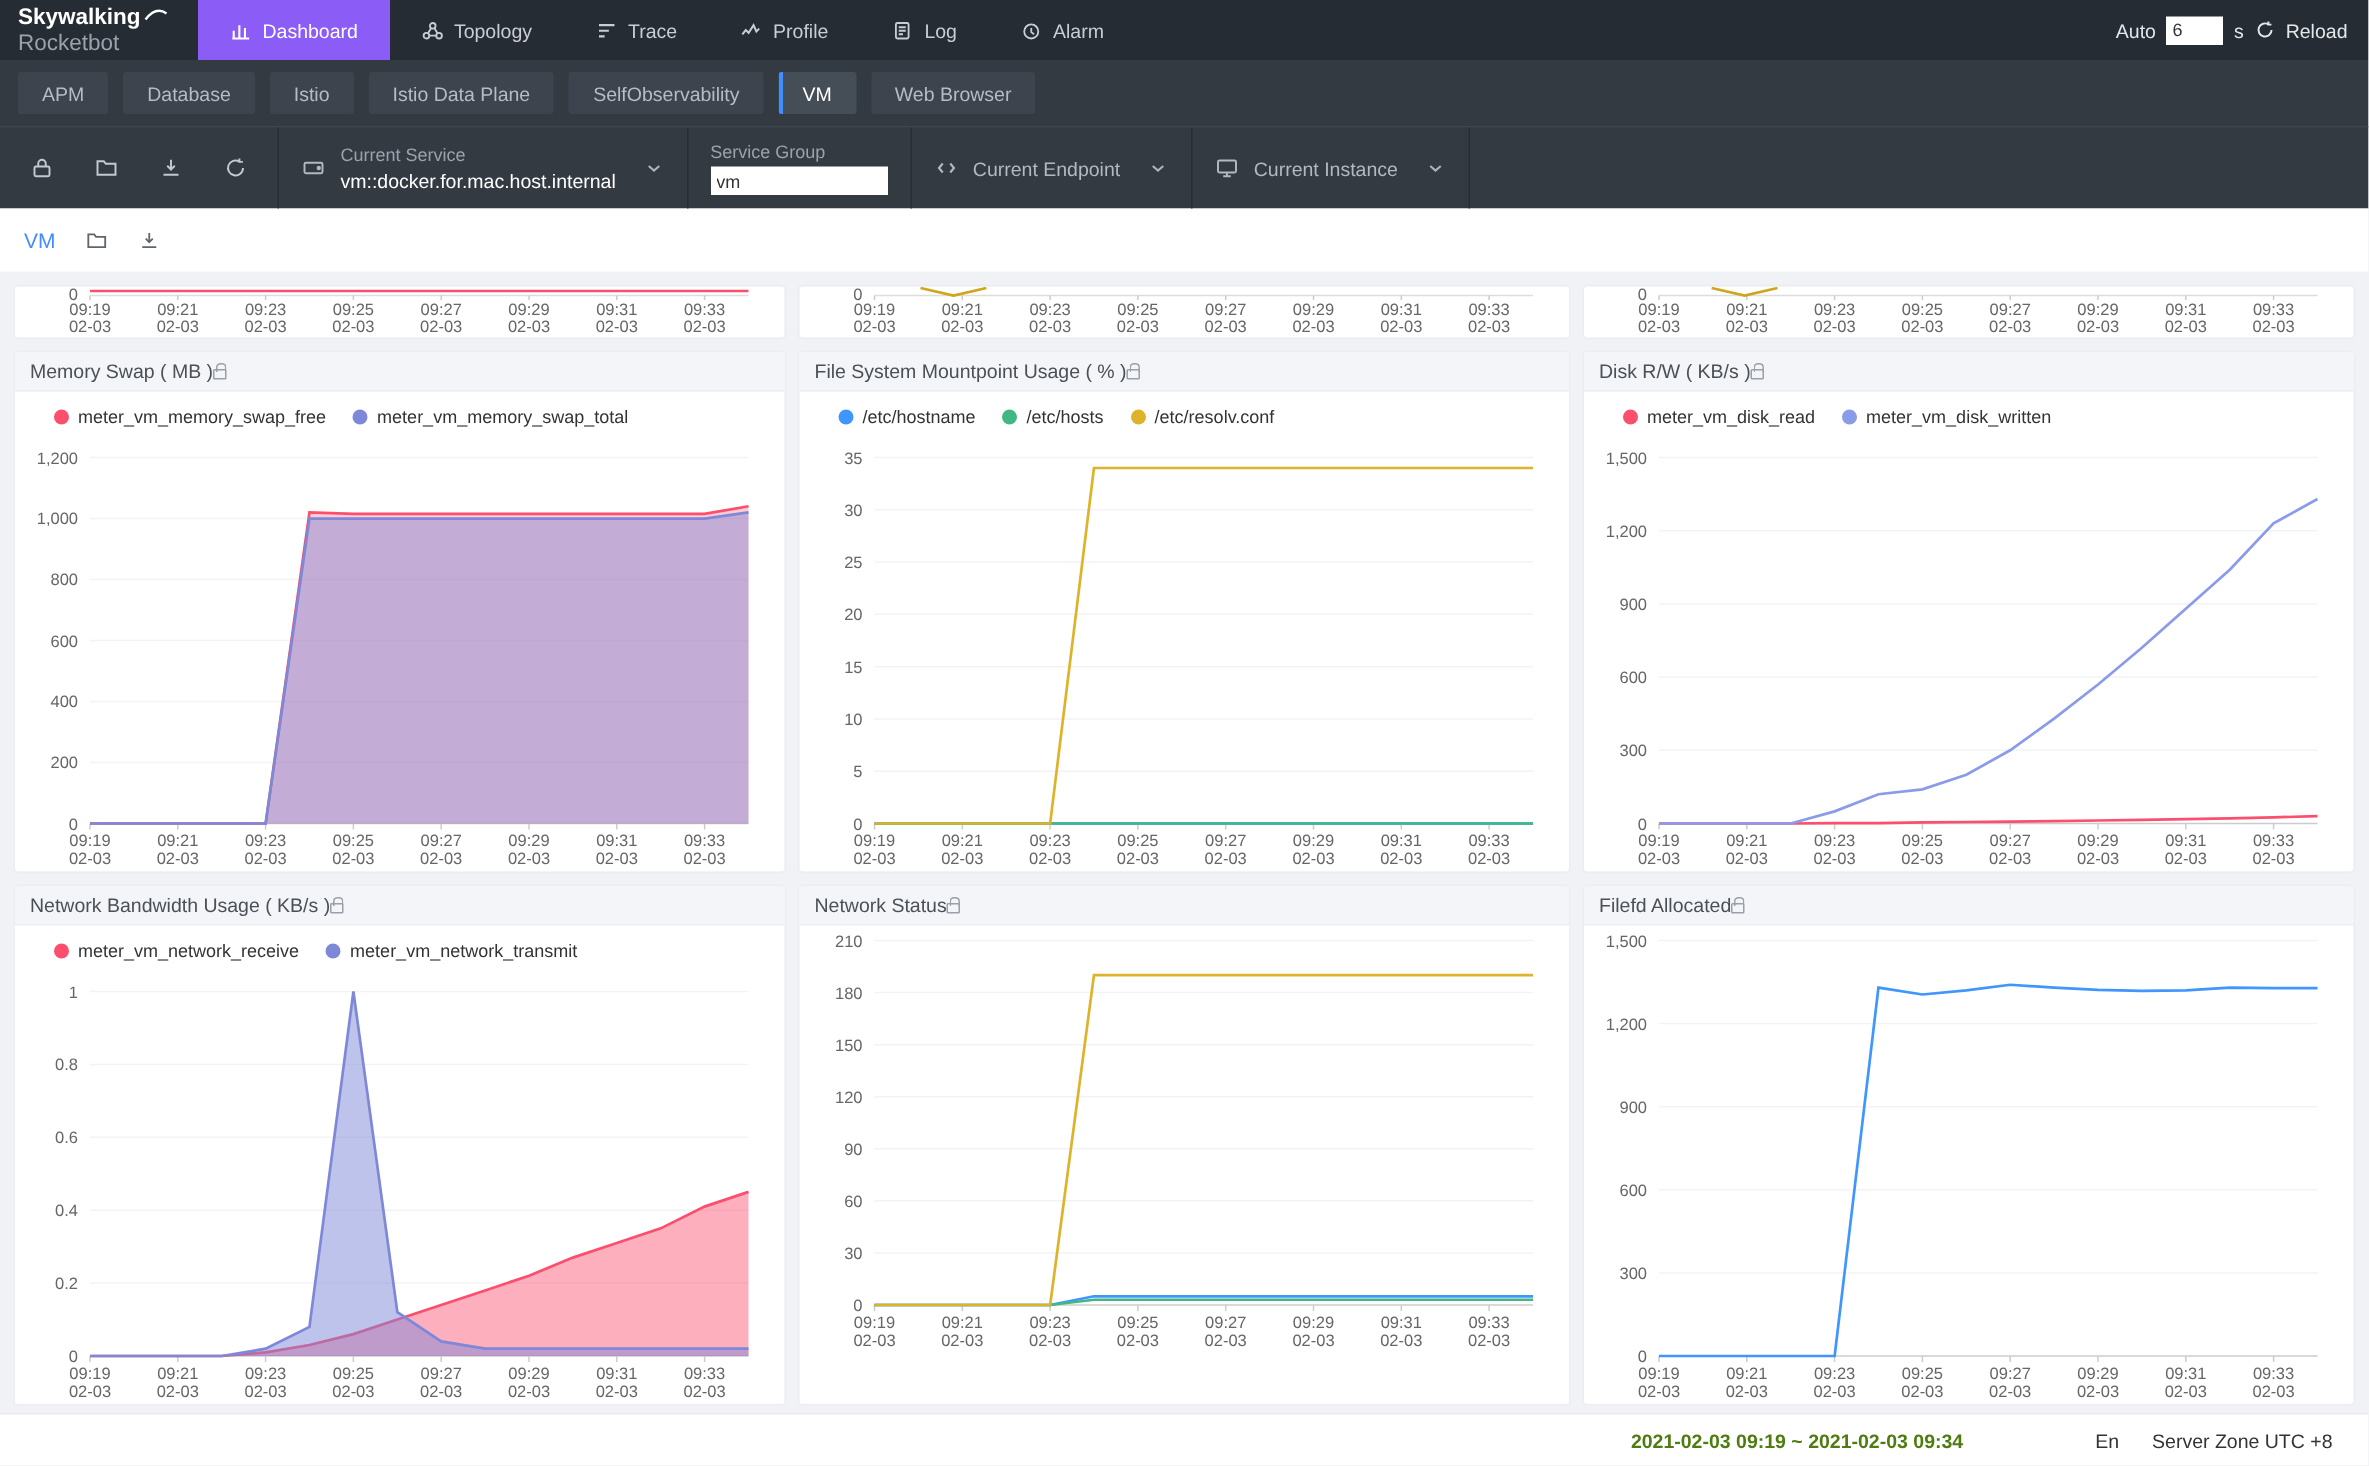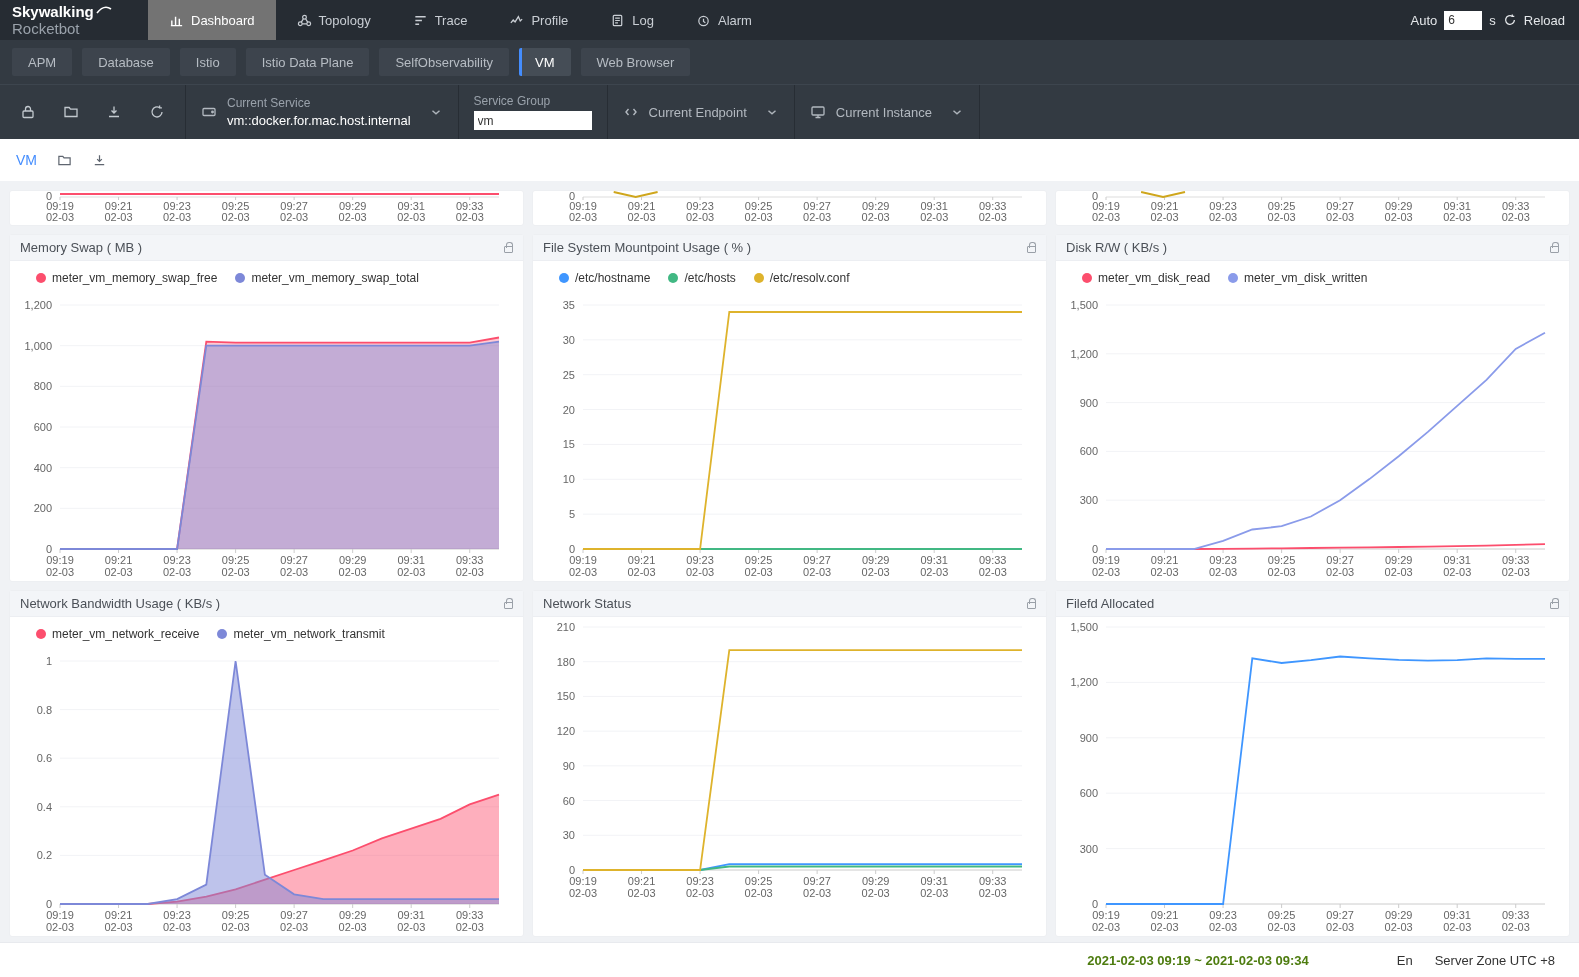--- a/index.html
+++ b/index.html
@@ -1,28 +1,28 @@
 <!DOCTYPE html>
 <html><head>
 <meta charset="utf-8">
 <style>
   * { box-sizing: border-box; margin: 0; padding: 0; }
   html,body { width:1579px; height:977px; overflow:hidden;
     font-family:"Liberation Sans", sans-serif; background:#f0f2f5; }
 
   
-  .navbar { height:40px; background:#262c33; display:flex; align-items:center; color:#e8eaed;gap:16px; }
+  .navbar { height:40px; background:#262c33; display:flex; align-items:center; color:#e8eaed; }
   .brand { width:132px; padding-left:12px; line-height:1; }
   .brand-top { display:flex; align-items:flex-start; gap:2px; }
   .brand-name { font-size:15px; font-weight:bold; color:#fff; }
   .brand-sub { font-size:15px; color:#9aa2ab; margin-top:2px; }
   .nav-items { display:flex; height:100%; }
   .nav-item { display:flex; align-items:center; gap:7px; padding:0 21px; font-size:13px;
     color:#c9ced4; cursor:pointer; }
-  .nav-item.active { background:#737373; color:#fff; }
+  .nav-item.active { background:#8b5cf6; color:#fff; }
   .nav-right { margin-left:auto; display:flex; align-items:center; gap:7px; padding-right:14px;
     font-size:13px; color:#e4e7ea; }
   .auto-input { width:38px; height:19px; border:none; background:#fff; color:#333;
     font-size:12px; padding:0 4px; }
 
   
   .tabsbar { background:#333a42; padding:8px 12px; display:flex; gap:10px; }
   .tab { background:#3d444d; color:#b6bcc3; font-size:13px; height:28px; display:flex;
     align-items:center; padding:0 16px; border-radius:2px; cursor:pointer; }
   .tab.active { background:#454d56; color:#fff; border-left:3px solid #448dfe; padding-left:13px; }
@@ -46,21 +46,21 @@
   .vmbar .gicon { color:#5f6670; display:flex; cursor:pointer; }
 
   
   .content { padding:10px 10px 6px; display:grid; grid-template-columns:repeat(3,1fr);
     column-gap:10px; row-gap:10px; }
   .panel { background:#fff; border-radius:2px; box-shadow:0 0 2px rgba(0,0,0,.06); }
   .panel.cut { height:34px; overflow:hidden; }
   .panel.row1 { height:346px; }
   .panel.row2 { height:345px; }
   .panel-header { height:26px; background:#f3f5f8; border-bottom:1px solid #eceef2;
-    display:flex; align-items:center; justify-content:space-between; padding:0 10px; }
+    display:flex; align-items:center; justify-content:flex-start; padding:0 10px; }
   .panel-title { font-size:13px; color:#4b5057; }
   .lockicon { position:relative; width:9px; height:7px; border:1px solid #9aa0a8;
     border-radius:1px; margin-top:4px; cursor:pointer; }
   .lockicon:before { content:""; position:absolute; top:-5px; left:1px; width:5px; height:5px;
     border:1px solid #9aa0a8; border-bottom:none; border-radius:3px 3px 0 0; }
   .legend { height:34px; display:flex; align-items:center; gap:18px; padding-left:26px;
     font-size:12px; color:#333; position:relative; }
   .legend-item { display:flex; align-items:center; gap:6px; cursor:pointer; }
   .dot { width:10px; height:10px; border-radius:50%; }
   .pager { position:absolute; right:10px; top:10px; display:flex; align-items:center; gap:4px;

